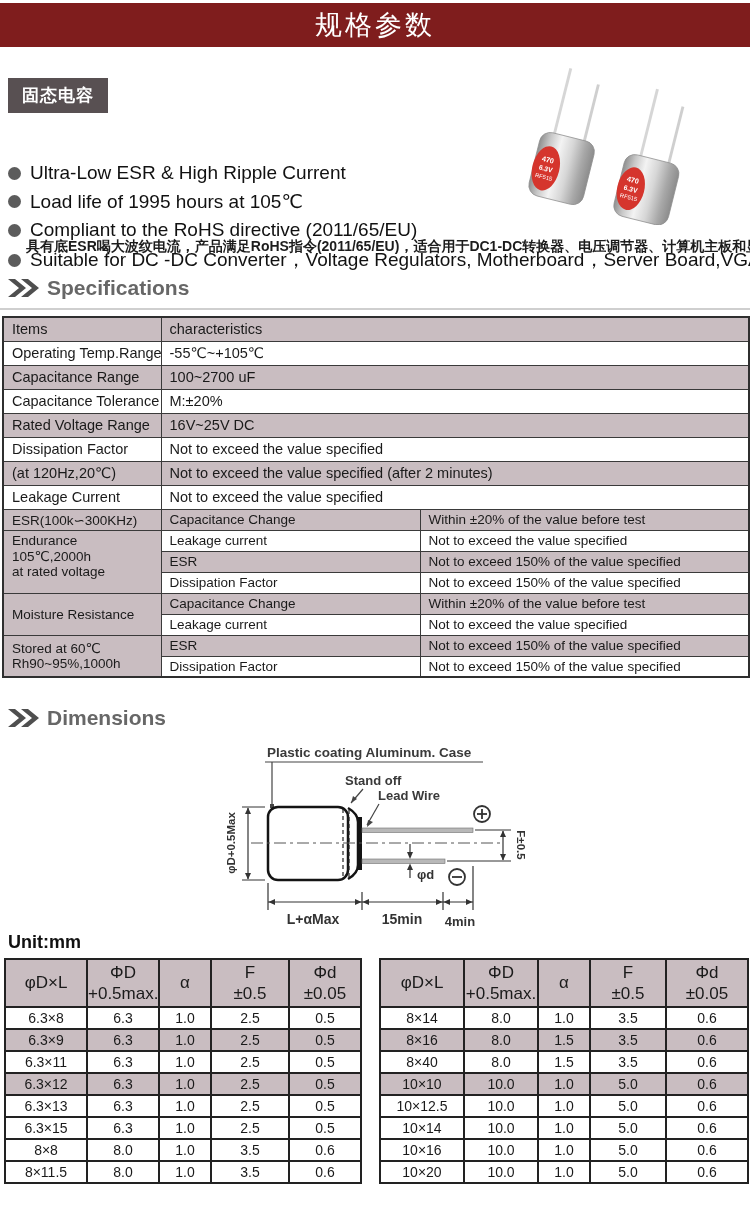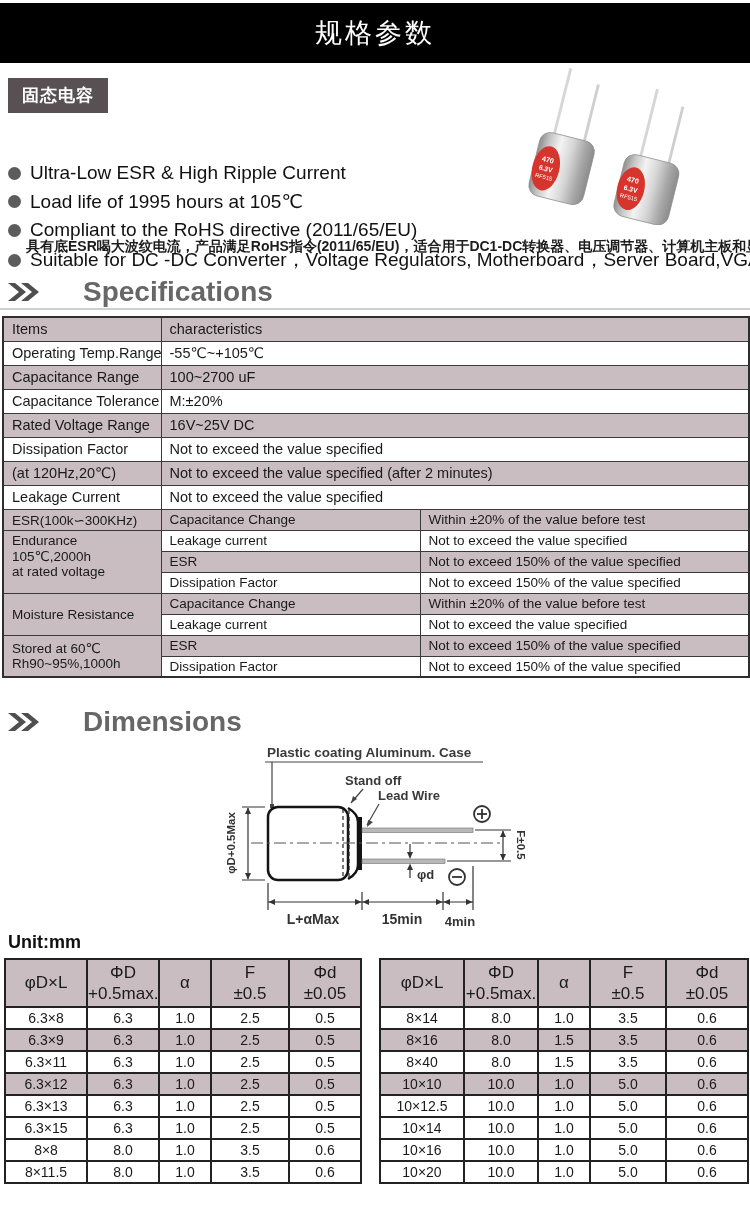--- a/index.html
+++ b/index.html
@@ -3,21 +3,21 @@
 <meta charset="utf-8">
 <style>
   * { margin:0; padding:0; box-sizing:border-box; }
   html,body { width:750px; }
   body {
     width:750px; height:1213px; position:relative; background:#ffffff;
     font-family:"Liberation Sans","DejaVu Sans",sans-serif; color:#141414; overflow:hidden;
   }
   
   .greenbar {
-    margin-top:3px; height:60px; background:#000000; display:flex;
+    margin-top:3px; height:44px; background:#7f1d1d; display:flex;
     align-items:center; justify-content:center;
   }
   .greenbar .title { color:#ffffff; font-size:27px; font-weight:500; letter-spacing:3px; }
 
   
   .badge {
     position:absolute; left:8px; top:78px; background:#585052; color:#ffffff;
     font-size:17px; font-weight:bold; padding:6px 14px; letter-spacing:1px;
   }
 
@@ -29,21 +29,21 @@
   }
   .features .ftxt { font-size:19px; font-weight:500; color:#111111; white-space:nowrap; }
   .cn-note { position:absolute; left:26px; top:238px; font-size:14px; font-weight:bold; color:#1c1c1c; white-space:nowrap; }
 
   
   .cap-svg { position:absolute; left:482px; top:64px; }
 
   
   .sec-head { position:absolute; left:6px; display:flex; align-items:center; }
   .sec-head svg { margin-right:7px; }
-  .sec-head .stxt { font-size:28px; font-weight:bold; color:#676767;margin-left:36px; }
+  .sec-head .stxt { font-size:21px; font-weight:bold; color:#676767; }
   .divider { position:absolute; left:0; top:308px; width:750px; height:2px; background:#cfcfcf; }
 
   
   .spec-wrap { position:absolute; left:2px; top:316px; width:746px; }
   table.spec { width:746px; border-collapse:collapse; table-layout:fixed; }
   table.spec td {
     border:1px solid #3a3a3a; font-size:14px; color:#1a1a1a; padding:1px 8px;
     overflow:hidden; white-space:nowrap;
   }
   table.spec { border:2px solid #2f2f2f; }

